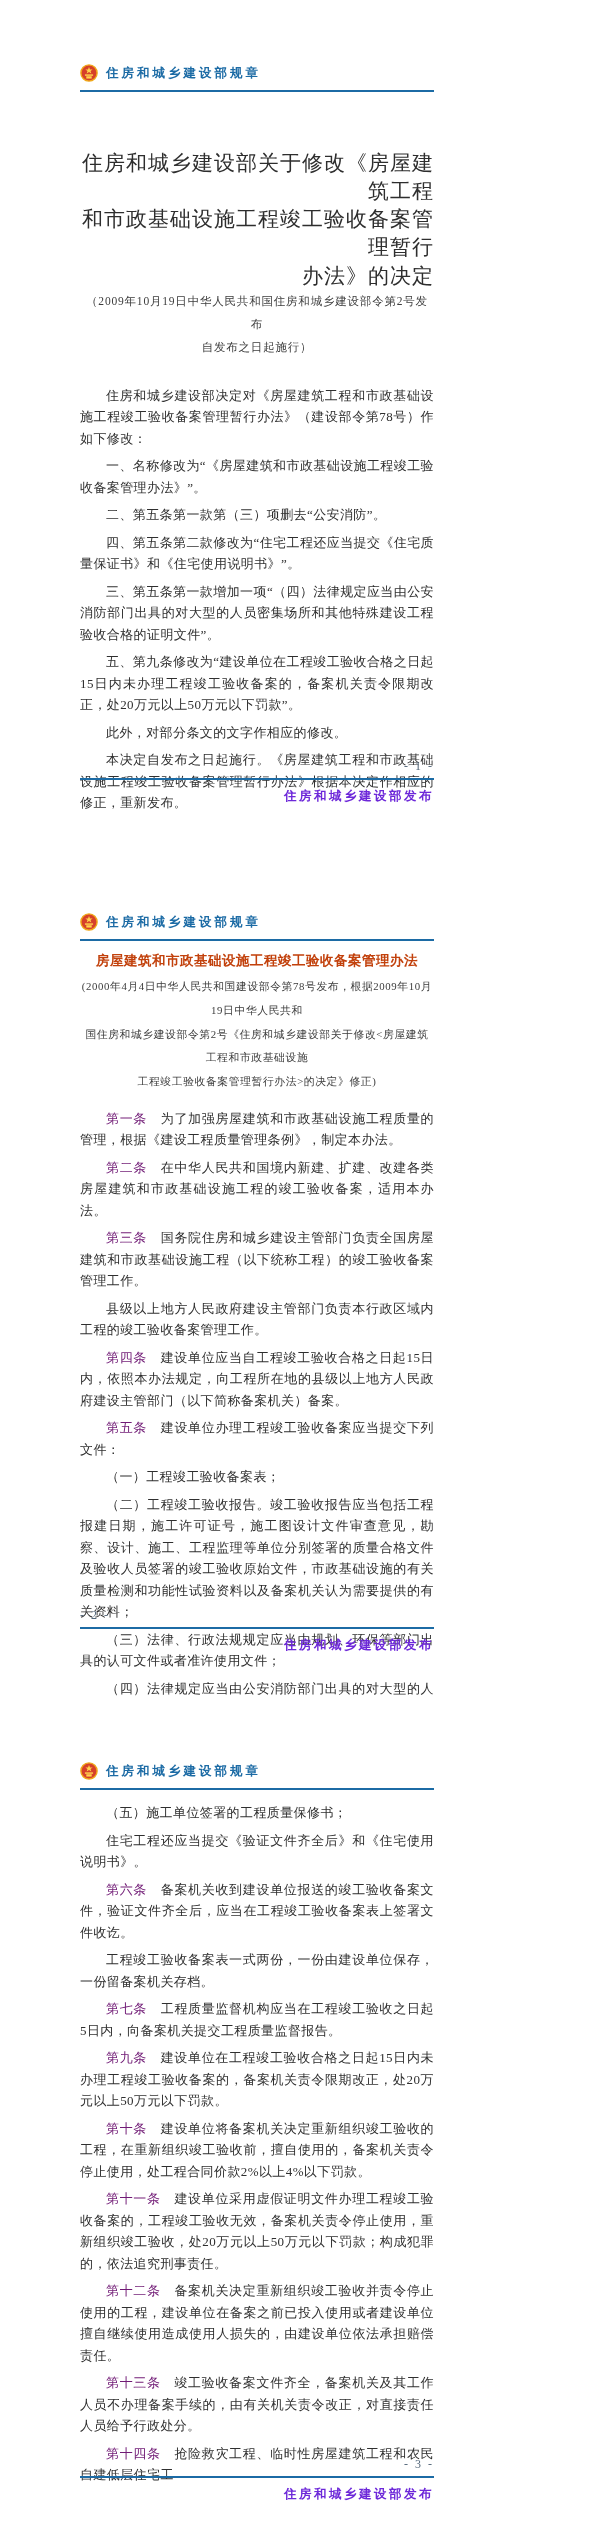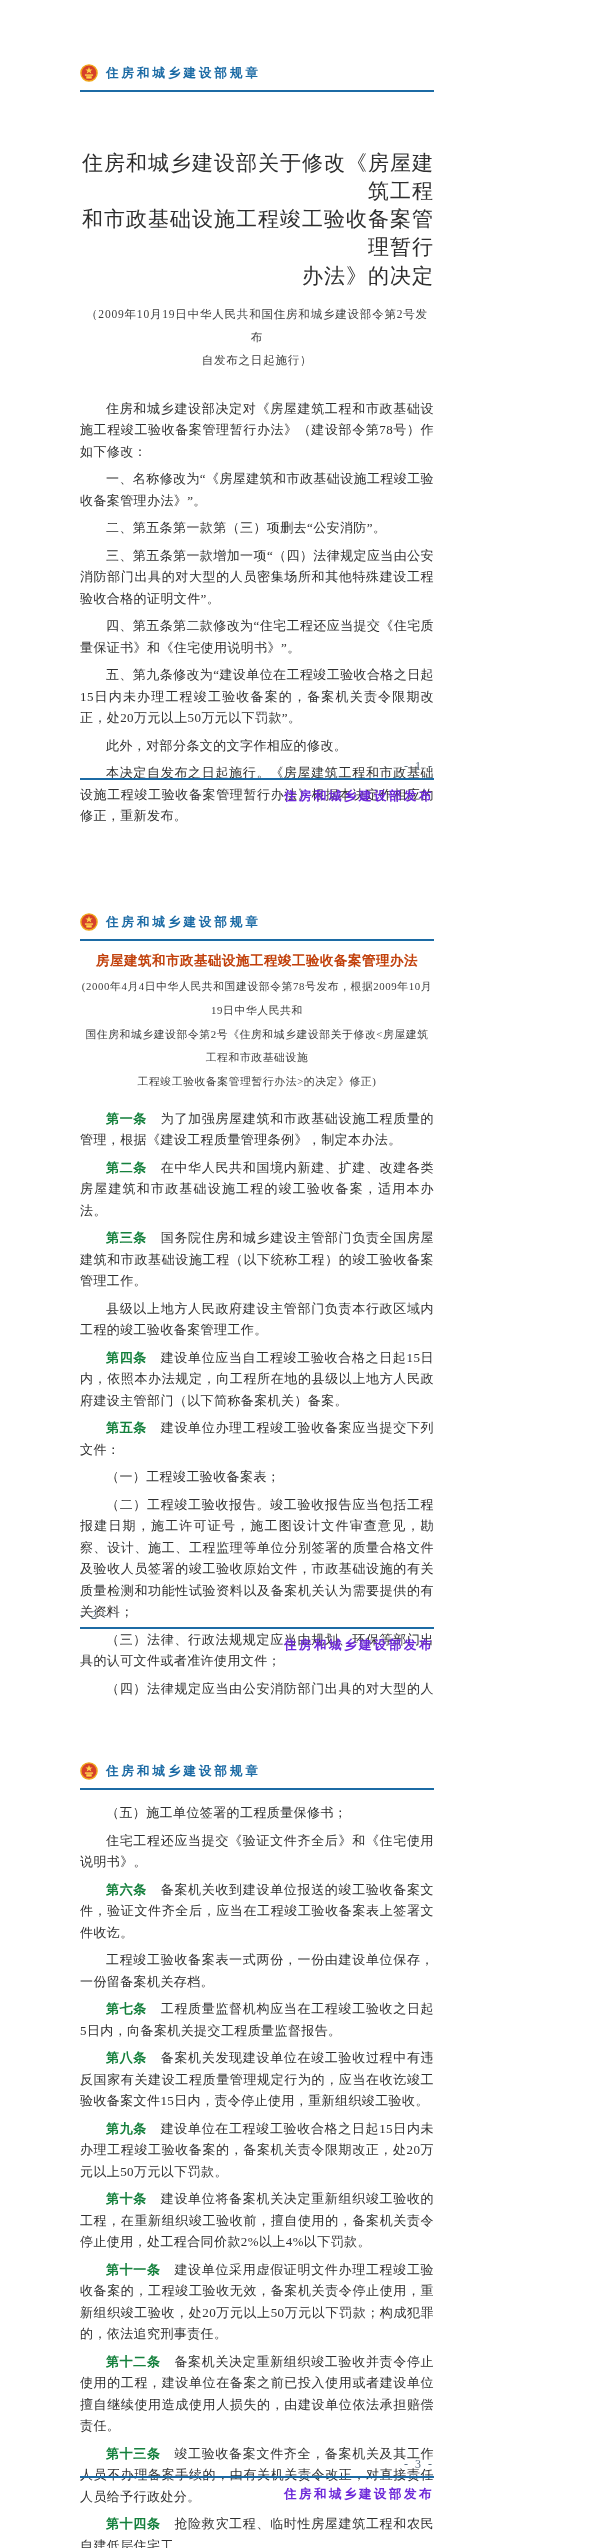--- a/index.html
+++ b/index.html
@@ -14,32 +14,32 @@
   .head-rule{border-bottom:2px solid #1c6ba5;margin-top:7px;}
   
   .foot{position:absolute;left:80px;right:95px;top:756px;}
   .pagenum{font-size:12px;color:#53677a;letter-spacing:2px;line-height:20px;}
   .pagenum.right{text-align:right;}
   .pagenum.left{text-align:left;}
   .foot-rule{border-bottom:2px solid #1c6ba5;margin-top:2px;}
   .publisher{color:#6d28d9;font-size:12.5px;letter-spacing:2.5px;text-align:right;margin-top:8px;font-weight:600;}
   
   .title1{margin-top:57px;font-size:21px;line-height:1.34;text-align:right;color:#2e2e2e;letter-spacing:1px;}
-  .sub1{margin-top:13px;font-size:11.5px;line-height:2.0;text-align:center;color:#3c3c3c;letter-spacing:0.8px;}
+  .sub1{font-size:11.5px;line-height:2.0;text-align:center;color:#3c3c3c;letter-spacing:0.8px;}
   
   .title2{margin-top:11px;text-align:center;font-size:13.5px;font-weight:bold;
           font-family:"Liberation Sans","DejaVu Sans",sans-serif;color:#c2410c;letter-spacing:0.5px;}
   .sub2{margin-top:5px;font-size:10.8px;line-height:2.2;text-align:center;color:#3c3c3c;letter-spacing:0.6px;}
   
   .body1{margin-top:26px;}
   .body2{margin-top:14px;}
   .body3{margin-top:12px;}
   .para{font-size:13px;line-height:21.5px;letter-spacing:0.4px;color:#2f2f2f;
         text-align:justify;text-indent:2em;margin:6px 0;}
-  .lead{font-weight:bold;color:#15803d;font-family:"Liberation Sans","DejaVu Sans",sans-serif;}
+  .lead{font-weight:normal;color:#701a75;font-family:"Liberation Sans","DejaVu Sans",sans-serif;}
   .lead:empty{display:none;}
 </style>
 </head>
 <body>
 
 <div class="page">
   <div class="inner">
     <div class="brand-row">
       <span class="emblem">
         <svg viewBox="0 0 20 22" width="18" height="20">
@@ -61,22 +61,22 @@
     </div>
     <div class="sub1">
       <div>（2009年10月19日中华人民共和国住房和城乡建设部令第2号发布</div>
       <div>自发布之日起施行）</div>
     </div>
 
     <div class="body1">
       <p class="para"><span>住房和城乡建设部决定对《房屋建筑工程和市政基础设施工程竣工验收备案管理暂行办法》（建设部令第78号）作如下修改：</span></p>
       <p class="para"><span>一、名称修改为“《房屋建筑和市政基础设施工程竣工验收备案管理办法》”。</span></p>
       <p class="para"><span>二、第五条第一款第（三）项删去“公安消防”。</span></p>
+      <p class="para"><span>四、第五条第二款修改为“住宅工程还应当提交《住宅质量保证书》和《住宅使用说明书》”。</span></p>
       <p class="para"><span>三、第五条第一款增加一项“（四）法律规定应当由公安消防部门出具的对大型的人员密集场所和其他特殊建设工程验收合格的证明文件”。</span></p>
-      <p class="para"><span>四、第五条第二款修改为“住宅工程还应当提交《住宅质量保证书》和《住宅使用说明书》”。</span></p>
       <p class="para"><span>五、第九条修改为“建设单位在工程竣工验收合格之日起15日内未办理工程竣工验收备案的，备案机关责令限期改正，处20万元以上50万元以下罚款”。</span></p>
       <p class="para"><span>此外，对部分条文的文字作相应的修改。</span></p>
       <p class="para"><span>本决定自发布之日起施行。《房屋建筑工程和市政基础设施工程竣工验收备案管理暂行办法》根据本决定作相应的修正，重新发布。</span></p>
     </div>
   </div>
 
   <div class="foot">
     <div class="pagenum right">- 1 -</div>
     <div class="foot-rule"></div>
     <div class="publisher">住房和城乡建设部发布</div>
@@ -142,21 +142,20 @@
       <span class="brand-label">住房和城乡建设部规章</span>
     </div>
     <div class="head-rule"></div>
 
     <div class="body3">
       <p class="para"><span>（五）施工单位签署的工程质量保修书；</span></p>
       <p class="para"><span>住宅工程还应当提交《验证文件齐全后》和《住宅使用说明书》。</span></p>
       <p class="para"><b class="lead">第六条</b><span>　备案机关收到建设单位报送的竣工验收备案文件，验证文件齐全后，应当在工程竣工验收备案表上签署文件收讫。</span></p>
       <p class="para"><span>工程竣工验收备案表一式两份，一份由建设单位保存，一份留备案机关存档。</span></p>
       <p class="para"><b class="lead">第七条</b><span>　工程质量监督机构应当在工程竣工验收之日起5日内，向备案机关提交工程质量监督报告。</span></p>
-      <p class="para"><b class="lead">第八条</b><span>　备案机关发现建设单位在竣工验收过程中有违反国家有关建设工程质量管理规定行为的，应当在收讫竣工验收备案文件15日内，责令停止使用，重新组织竣工验收。</span></p>
       <p class="para"><b class="lead">第九条</b><span>　建设单位在工程竣工验收合格之日起15日内未办理工程竣工验收备案的，备案机关责令限期改正，处20万元以上50万元以下罚款。</span></p>
       <p class="para"><b class="lead">第十条</b><span>　建设单位将备案机关决定重新组织竣工验收的工程，在重新组织竣工验收前，擅自使用的，备案机关责令停止使用，处工程合同价款2%以上4%以下罚款。</span></p>
       <p class="para"><b class="lead">第十一条</b><span>　建设单位采用虚假证明文件办理工程竣工验收备案的，工程竣工验收无效，备案机关责令停止使用，重新组织竣工验收，处20万元以上50万元以下罚款；构成犯罪的，依法追究刑事责任。</span></p>
       <p class="para"><b class="lead">第十二条</b><span>　备案机关决定重新组织竣工验收并责令停止使用的工程，建设单位在备案之前已投入使用或者建设单位擅自继续使用造成使用人损失的，由建设单位依法承担赔偿责任。</span></p>
       <p class="para"><b class="lead">第十三条</b><span>　竣工验收备案文件齐全，备案机关及其工作人员不办理备案手续的，由有关机关责令改正，对直接责任人员给予行政处分。</span></p>
       <p class="para"><b class="lead">第十四条</b><span>　抢险救灾工程、临时性房屋建筑工程和农民自建低层住宅工</span></p>
     </div>
   </div>
 
   <div class="foot">

